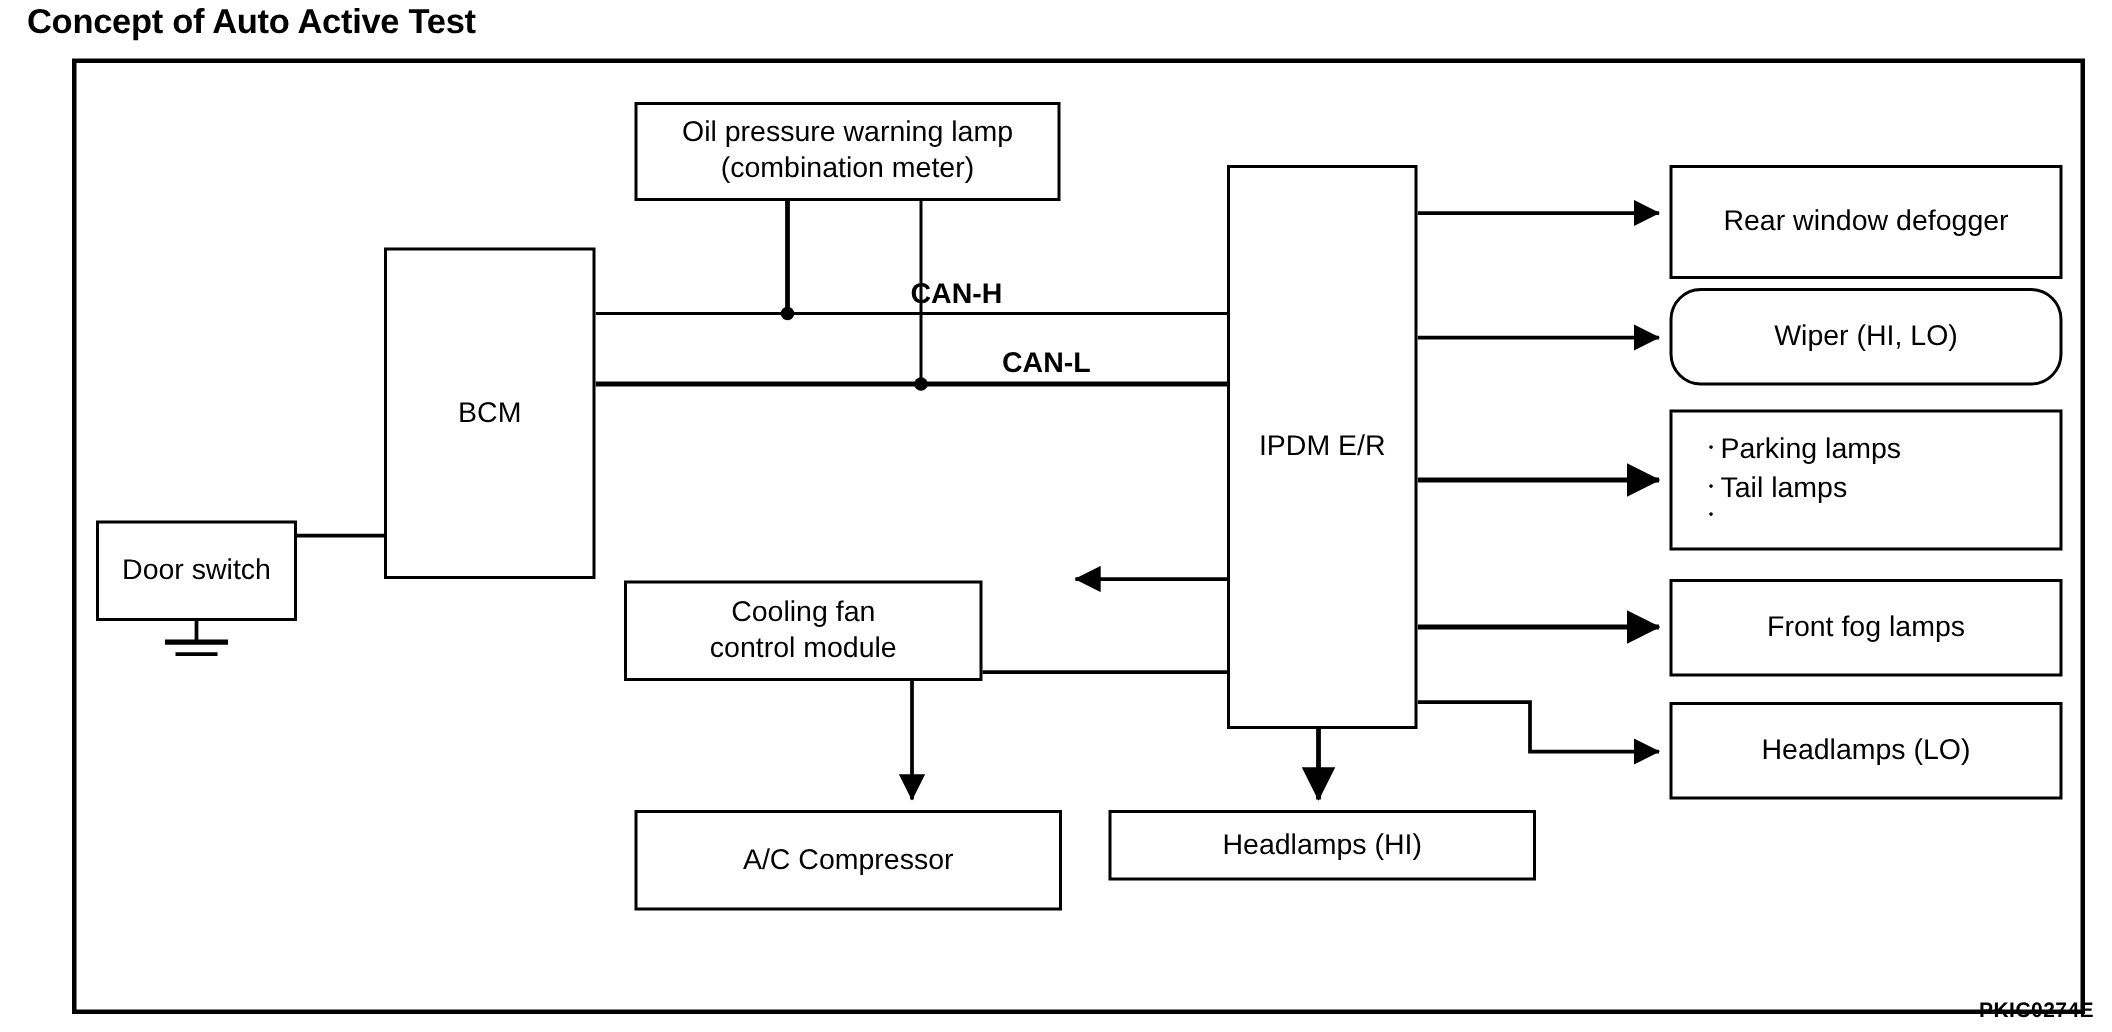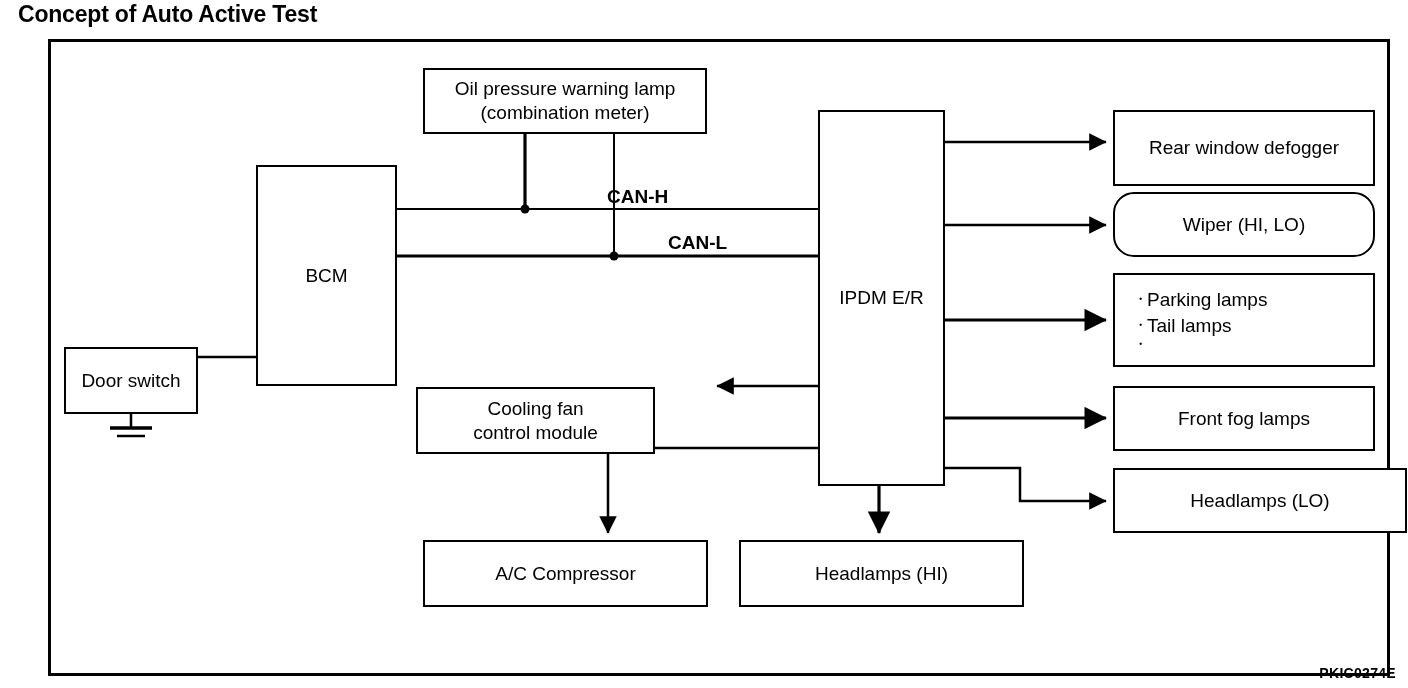--- a/index.html
+++ b/index.html
@@ -177,21 +177,21 @@
 </div>
 
 <div class="node" style="left:818px; top:110px; width:127px; height:376px;">
   <span>IPDM E/R</span>
 </div>
 
 <div class="node" style="left:423px; top:540px; width:285px; height:67px;">
   <span>A/C Compressor</span>
 </div>
 
-<div class="node" style="left:739px; top:540px; width:285px; height:67px;">
+<div class="node" style="left:739px; top:540px; width:285px; height:47px;">
   <span>Headlamps (HI)</span>
 </div>
 
 <div class="node" style="left:1113px; top:110px; width:262px; height:76px;">
   <span>Rear window defogger</span>
 </div>
 
 <div class="node" style="left:1113px; top:192px; width:262px; height:65px;border-radius:21px;">
   <span>Wiper (HI, LO)</span>
 </div>
@@ -209,20 +209,20 @@
     <div class="bullet-row">
       <span class="bullet-mark">・</span>
     </div>
   </div>
 </div>
 
 <div class="node" style="left:1113px; top:386px; width:262px; height:65px;">
   <span>Front fog lamps</span>
 </div>
 
-<div class="node" style="left:1113px; top:468px; width:294px; height:65px;">
+<div class="node" style="left:1113px; top:468px; width:262px; height:65px;">
   <span>Headlamps (LO)</span>
 </div>
 
 <div class="can-label" style="left:607px; top:186px;">CAN-H</div>
 <div class="can-label" style="left:668px; top:232px;">CAN-L</div>
 
 <div id="figure-code">PKIC0274E</div>
 
 </body></html>

